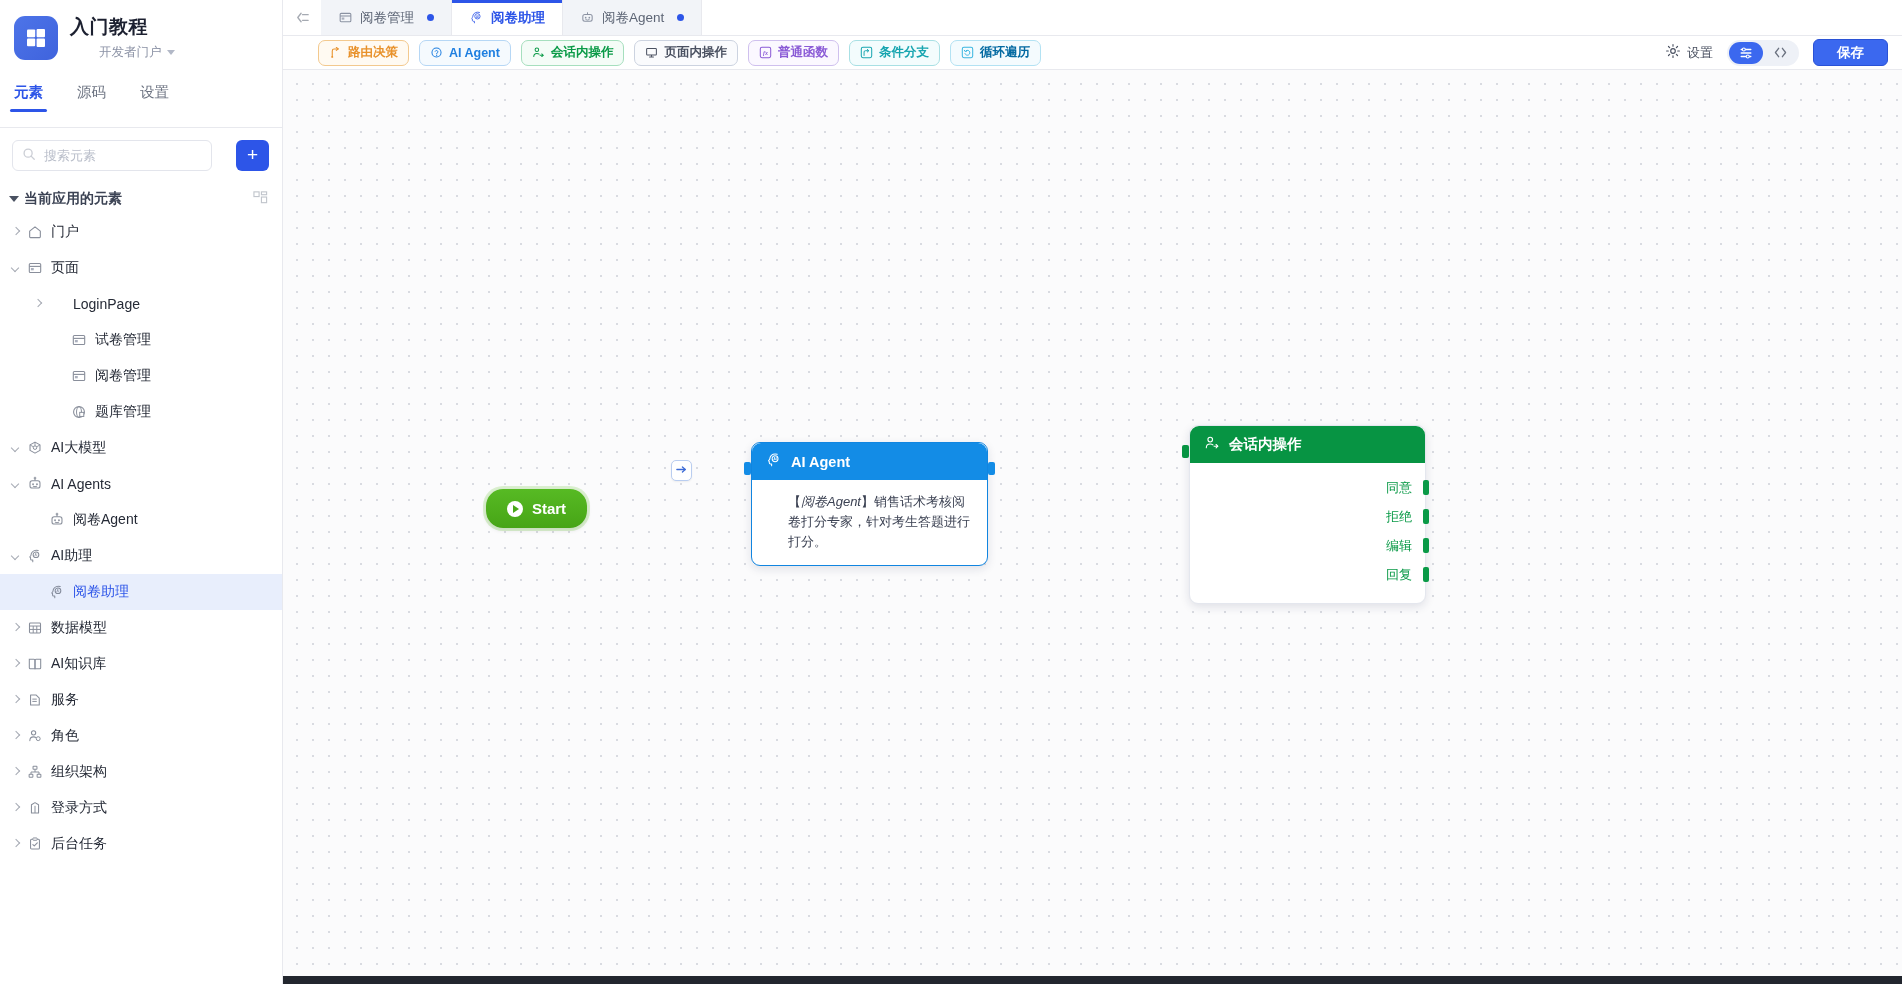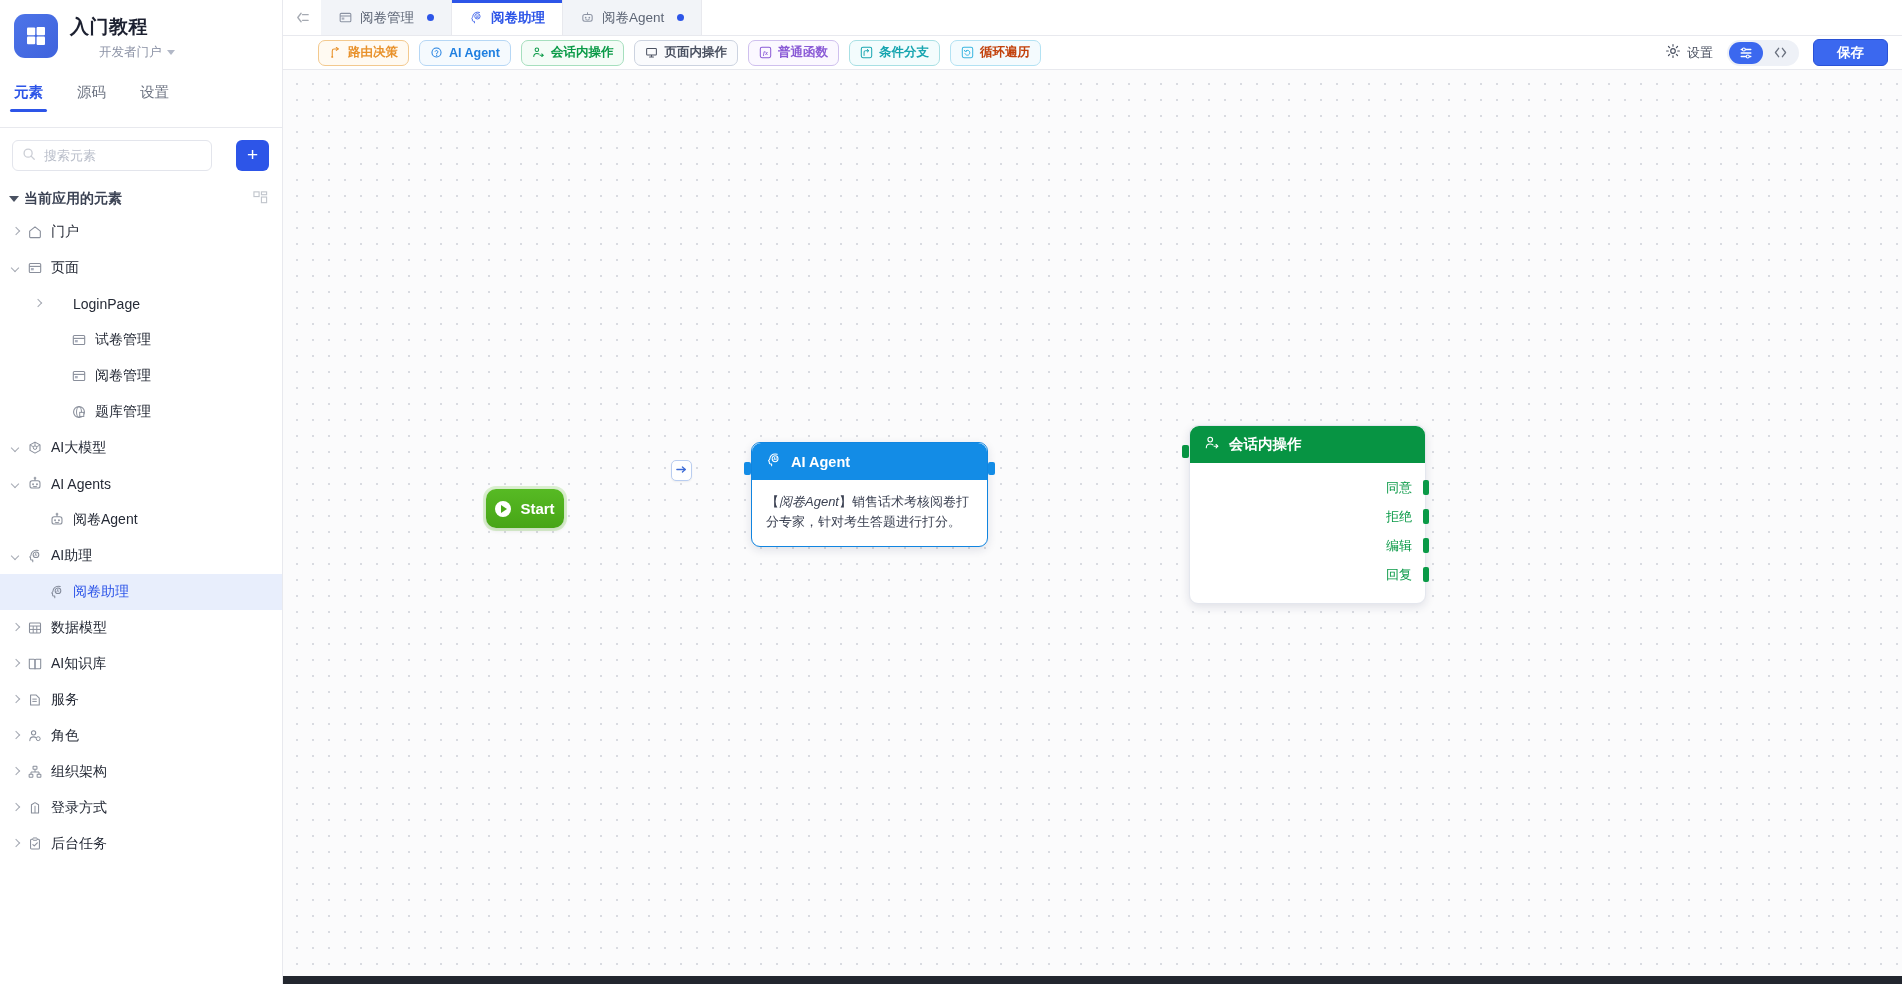--- a/index.html
+++ b/index.html
@@ -13,21 +13,21 @@
 
   
   #sidebar {
     width: 283px; height: 984px;
     background: #ffffff;
     border-right: 1px solid #e8e9ee;
     position: relative;
     flex: 0 0 283px;
     overflow: hidden;
   }
-  .brand { display: flex; align-items: flex-start; padding: 14px 0 10px 14px; }
+  .brand { display: flex; align-items: center; padding: 14px 0 10px 14px; }
   .brand-logo {
     width: 44px; height: 44px; border-radius: 11px;
     background: linear-gradient(135deg, #4d74e8 0%, #3f63dd 100%);
     display: flex; align-items: center; justify-content: center;
     flex: 0 0 44px;
   }
   .brand-logo svg { display: block; }
   .brand-text { margin-left: 12px; }
   .brand-title { font-size: 19px; font-weight: 700; color: #1c2030; letter-spacing: .5px; }
   .brand-sub { font-size: 12.5px; color: #8b92a5; margin-top: 4px; display: flex; align-items: center; margin-left: 29px; }
@@ -154,21 +154,21 @@
     flex: 1; position: relative; overflow: hidden;
     background-color: #fbfbfc;
     background-image: radial-gradient(#d9dbe1 1.1px, transparent 1.1px);
     background-size: 16px 16px;
     background-position: 6px 6px;
   }
   .canvas-edges { position: absolute; inset: 0; pointer-events: none; }
 
   .node-start {
     position: absolute; left: 203px; right: auto; top: 419px;
-    width: 78px; height: 39px; border-radius: 10px;
+    width: 101px; height: 39px; border-radius: 17px;
     background: linear-gradient(180deg,#57ba24 0%, #47a516 100%);
     box-shadow: 0 0 0 3px rgba(104,200,50,.22), 0 2px 5px rgba(0,0,0,.12);
     display: flex; align-items: center; justify-content: center; gap: 9px;
     color: #fff; font-size: 15px; font-weight: 700; cursor: pointer;
   }
   .node-start .play {
     width: 16px; height: 16px; border-radius: 50%; background: #fff;
     display: flex; align-items: center; justify-content: center; flex: 0 0 16px;
   }
   .node-start .play::before {
@@ -183,21 +183,21 @@
   }
 
   .flow-node {
     position: absolute; border-radius: 9px; background: #fff;
     box-shadow: 0 3px 10px rgba(25,35,70,.12); overflow: visible;
   }
   .flow-node .fn-head {
     height: 37px; border-radius: 9px 9px 0 0; display: flex; align-items: center;
     gap: 9px; padding: 0 14px; color: #fff; font-size: 14.5px; font-weight: 700;
   }
-  .flow-node .fn-body { padding: 12px 14px 14px 14px; }
+  .flow-node .fn-body { padding: 12px 14px 14px 14px; margin-left: 22px; }
   .fn-desc { font-size: 13px; line-height: 1.52; color: #3b4152; }
   .fn-desc .em { font-style: italic; }
 
   #node-agent { left: 468px; top: 372px; width: 237px; border: 1.5px solid #1185e0; }
   #node-agent .fn-head { background: #138ce6; }
   #node-agent .port-l, #node-agent .port-r {
     position: absolute; top: 19px; width: 7px; height: 13px; background: #138ce6; border-radius: 2px;
   }
   #node-agent .port-l { left: -8px; }
   #node-agent .port-r { right: -8px; }
@@ -529,21 +529,21 @@
             <span>普通函数</span>
           </div>
           <div class="chip" style="color: rgb(24, 165, 176); border-color: rgb(168, 224, 228); background: rgb(243, 252, 253);">
             <span class="c-ico"><svg width="13" height="13" viewBox="0 0 16 16">
                 <rect x="1.6" y="1.6" width="12.8" height="12.8" rx="2" fill="none" stroke="#18a5b0" stroke-width="1.25"></rect>
                 <path d="M5 11.6V7.4A1.6 1.6 0 0 1 6.6 5.8h4" fill="none" stroke="#18a5b0" stroke-width="1.2" stroke-linecap="round"></path>
                 <path d="M9 4.2l1.8 1.6L9 7.4" fill="none" stroke="#18a5b0" stroke-width="1.2" stroke-linecap="round" stroke-linejoin="round"></path>
               </svg></span>
             <span>条件分支</span>
           </div>
-          <div class="chip" style="color: #c2410c; border-color: rgb(179, 226, 243); background: rgb(244, 251, 254);">
+          <div class="chip" style="color: #0369a1; border-color: rgb(179, 226, 243); background: rgb(244, 251, 254);">
             <span class="c-ico"><svg width="13" height="13" viewBox="0 0 16 16">
                 <rect x="1.6" y="1.6" width="12.8" height="12.8" rx="2" fill="none" stroke="#3ab5e0" stroke-width="1.25"></rect>
                 <path d="M5.2 6.6a3.1 3.1 0 1 1-.3 2.8" fill="none" stroke="#3ab5e0" stroke-width="1.2" stroke-linecap="round"></path>
                 <path d="M4 5.2l1.4 1.5 1.5-.3" fill="none" stroke="#3ab5e0" stroke-width="1.2" stroke-linecap="round" stroke-linejoin="round"></path>
               </svg></span>
             <span>循环遍历</span>
           </div>
         </div>
       <div class="toolbar-right">
         <div class="settings-btn">

